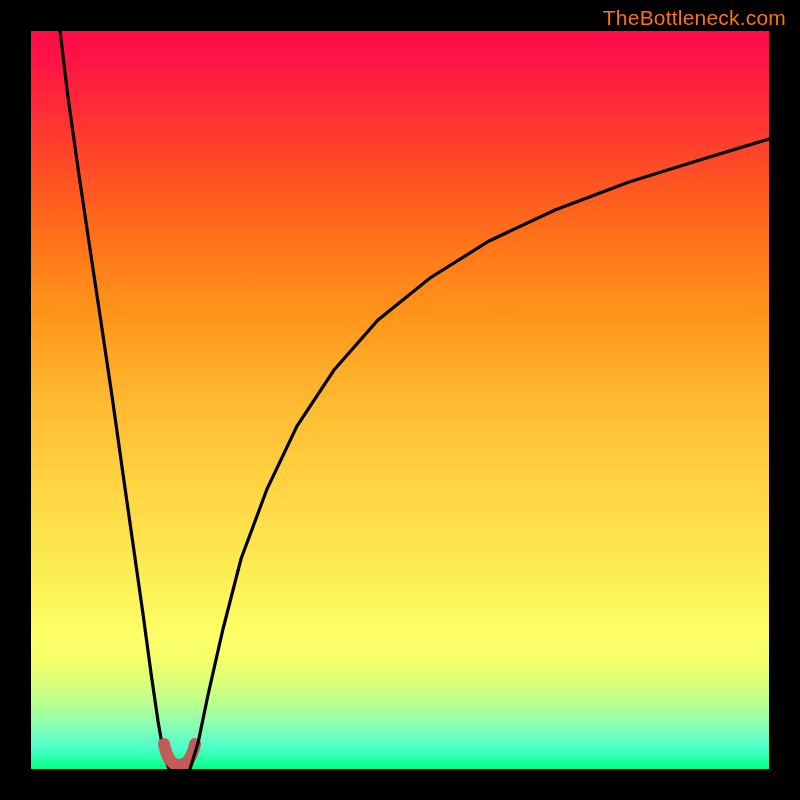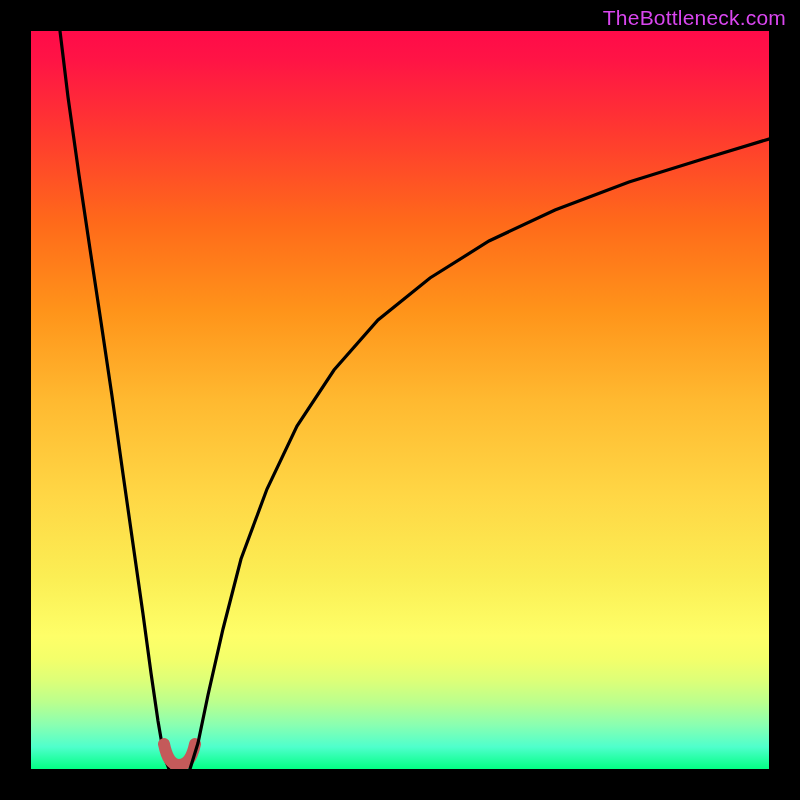--- a/index.html
+++ b/index.html
@@ -46,21 +46,21 @@
       #baff8e 91%,
       #8affb1 94%,
       #4fffcc 97%,
       #03ff84 100%
     );
   }
   .attribution {
     position: absolute;
     top: 6px;
     right: 14px;
-    color: #d946ef;
+    color: #f97316;
     font-size: 21px;
     letter-spacing: 0.2px;
     font-weight: 500;
   }
   svg.curve {
     position: absolute;
     inset: 0;
   }
 </style>
 </head>

